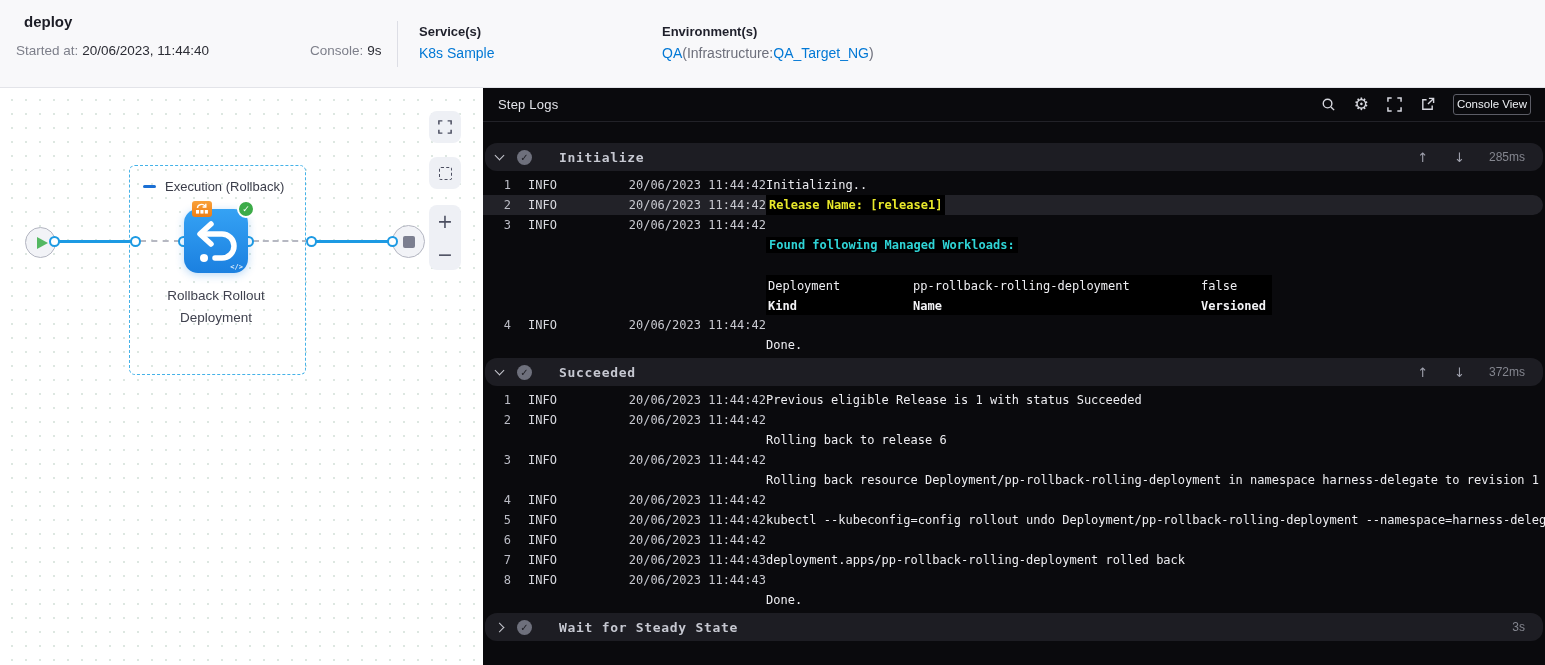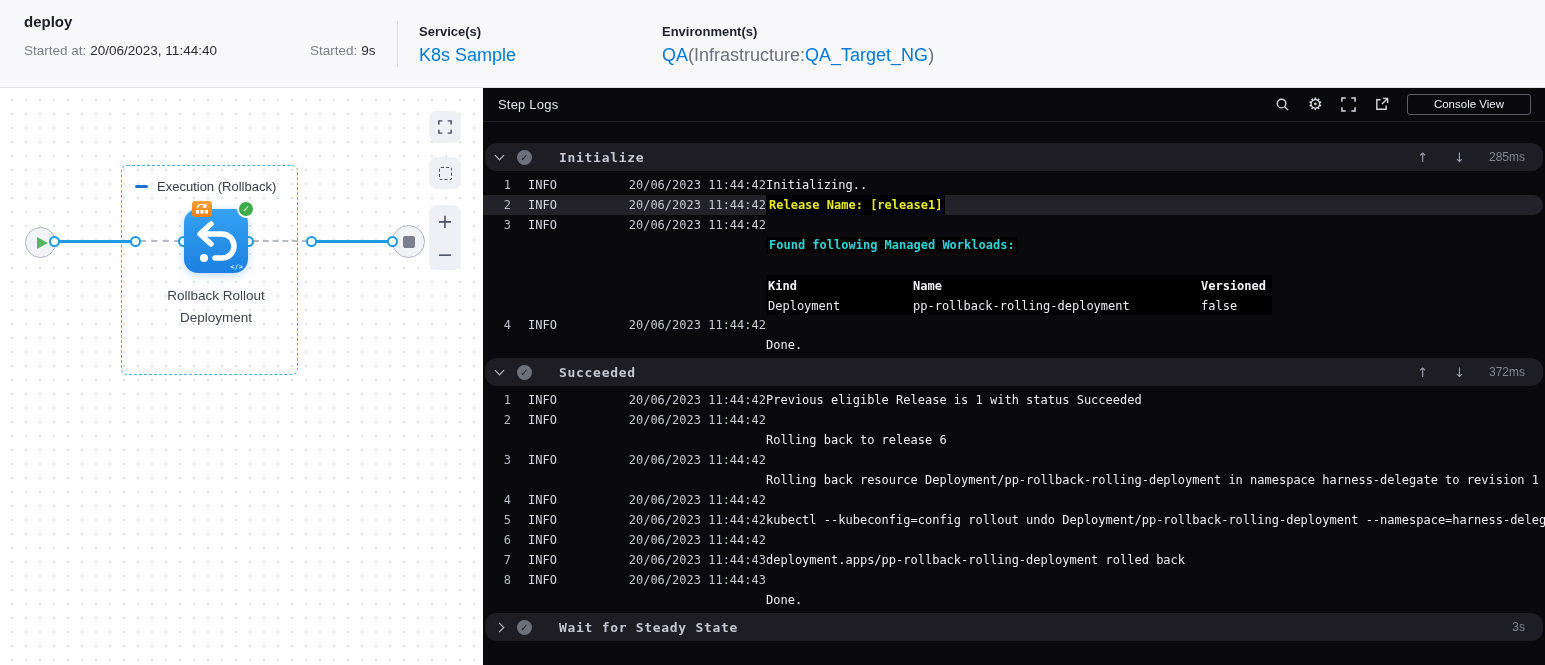--- a/index.html
+++ b/index.html
@@ -8,28 +8,28 @@
 
   
   .topbar { position:absolute; left:0; top:0; width:1545px; height:88px; background:#f8f8fa; border-bottom:1px solid #e3e4e9; }
   .tb-title { position:absolute; left:24px; top:13px; font-size:15px; font-weight:700; color:#1c1d26; }
   .tb-meta { position:absolute; top:43px; font-size:13.5px; white-space:nowrap; }
   .tb-label { color:#7d7f8a; }
   .tb-value { color:#2c2d35; margin-left:4px; }
   .tb-divider { position:absolute; left:397px; top:21px; width:1px; height:46px; background:#dddee5; }
   .tb-col { position:absolute; top:24px; }
   .tb-col .col-label { font-size:13px; font-weight:600; color:#1f202b; }
-  .tb-col .col-value { margin-top:6px; font-size:18px; }
+  .tb-col .col-value { margin-top:6px; font-size:14px; }
   .tb-link { color:#0278d5; cursor:pointer; }
   .tb-plain { color:#6d6f7b; }
 
   
   .canvas { position:absolute; left:0; top:88px; width:483px; height:577px; background-color:#fff;
     background-image:radial-gradient(circle,#dde7e1 1.2px, transparent 1.4px); background-size:14px 14px; background-position:5px 5px; }
-  .exec-box { position:absolute; left:121px; top:77px; width:177px; height:210px; border:1px dashed #45b2e8; border-radius:6px; }
+  .exec-box { position:absolute; left:129px; top:77px; width:177px; height:210px; border:1px dashed #45b2e8; border-radius:6px; }
   .exec-label { position:absolute; left:13px; top:13px; display:flex; align-items:center; gap:9px; }
   .exec-dash { width:13px; height:3px; background:#1a6fd4; border-radius:2px; flex:none; }
   .exec-text { font-size:13px; color:#3a3c49; white-space:nowrap; }
   .edge-solid { position:absolute; top:152px; height:3px; background:#1d9ae3; border-radius:2px; }
   .edge-dashed { position:absolute; top:152px; height:0; border-top:2px dashed #b6b8c2; }
   .ring { position:absolute; top:148px; width:11px; height:11px; border-radius:50%; background:#fff; border:2.5px solid #1d9ae3; }
   .node-start { position:absolute; left:25px; top:139px; width:31px; height:31px; border-radius:50%; background:#f2f3f7; border:1px solid #b3b5c1; }
   .play-tri { position:absolute; left:11px; top:8.5px; width:0; height:0; border-left:11px solid #54b862; border-top:6.5px solid transparent; border-bottom:6.5px solid transparent; }
   .node-end { position:absolute; left:392px; top:137px; width:33px; height:33px; border-radius:50%; background:#f2f3f7; border:1px solid #b3b5c1; }
   .stop-sq { position:absolute; left:10px; top:10px; width:12px; height:12px; background:#7c7f90; border-radius:2px; }
@@ -44,21 +44,21 @@
   .zoom-cell { flex:1; display:flex; align-items:center; justify-content:center; font-size:19px; color:#4b4e60; cursor:pointer; font-family:"DejaVu Sans",sans-serif; }
   .marquee-sq { width:13px; height:13px; border:1.5px dashed #4b4e60; border-radius:2px; }
 
   
   .logpanel { position:absolute; left:483px; top:88px; width:1062px; height:577px; background:#0a0a0d; }
   .loghead { display:flex; align-items:center; height:34px; padding:0 14px 0 15px; border-bottom:1px solid #222228; }
   .lh-title { font-size:13px; color:#e3e4ea; letter-spacing:.2px; }
   .lh-icons { display:flex; align-items:center; gap:18px; margin-left:auto; }
   .lh-icons svg { display:block; cursor:pointer; }
   .gear-glyph { font-family:"DejaVu Sans",sans-serif; font-size:17px; color:#d6d7de; line-height:1; cursor:pointer; }
-  .consoleview-btn { height:21px; padding:0 26px; border:1px solid #5c5d66; border-radius:3px; background:transparent; color:#eef0f4; font-size:11.5px; line-height:19px; cursor:pointer; font-family:"Liberation Sans",sans-serif; }
+  .consoleview-btn { height:21px; padding:0 3px; border:1px solid #5c5d66; border-radius:3px; background:transparent; color:#eef0f4; font-size:11.5px; line-height:19px; cursor:pointer; font-family:"Liberation Sans",sans-serif; }
   .logbody { padding-top:21px; }
   .sec-head { display:flex; align-items:center; height:28px; margin:0 2px; background:#1d1d23; border-radius:12px; padding:0 18px 0 8px; cursor:pointer; }
   .chev { width:7px; height:7px; border-right:1.7px solid #c7c8d0; border-bottom:1.7px solid #c7c8d0; flex:none; margin-left:3px; }
   .chev.down { transform:rotate(45deg); margin-top:-3px; }
   .chev.right { transform:rotate(-45deg); }
   .check-badge { width:15px; height:15px; border-radius:50%; background:#6e707c; color:#1d1d23; font:bold 10px/15px "DejaVu Sans",sans-serif; text-align:center; margin-left:14px; flex:none; }
   .sec-title { margin-left:27px; font:bold 13px "DejaVu Sans Mono",monospace; letter-spacing:.7px; color:#c6c8d1; white-space:nowrap; }
   .sec-spacer { flex:1; }
   .sec-arrow { color:#9fa1ad; font-size:13px; margin-left:26px; font-family:"DejaVu Sans",sans-serif; cursor:pointer; }
   .sec-dur { margin-left:18px; min-width:42px; text-align:right; color:#84868f; font-size:12px; }
@@ -75,25 +75,25 @@
   .tbl-head { font-weight:bold; color:#f3f3f6; }
   .tc1 { width:145px; flex:none; } .tc2 { width:288px; flex:none; } .tc3 { flex:1; }
 </style>
 </head>
 <body>
 
 <div class="page">
 
   <div class="topbar">
     <div class="tb-title">deploy</div>
-    <div class="tb-meta" style="left:24px">
+    <div class="tb-meta" style="left:16px">
       <span class="tb-label">Started at:</span><span class="tb-value">20/06/2023, 11:44:40</span>
     </div>
     <div class="tb-meta" style="left:310px">
-      <span class="tb-label">Started:</span><span class="tb-value">9s</span>
+      <span class="tb-label">Console:</span><span class="tb-value">9s</span>
     </div>
     <div class="tb-divider"></div>
     <div class="tb-col" style="left:419px">
       <div class="col-label">Service(s)</div>
       <div class="col-value"><span class="tb-link">K8s Sample</span></div>
     </div>
     <div class="tb-col" style="left:662px">
       <div class="col-label">Environment(s)</div>
       <div class="col-value">
         <span class="tb-link">QA</span><span class="tb-plain">(Infrastructure:</span><span class="tb-link">QA_Target_NG</span><span class="tb-plain">)</span>
@@ -221,27 +221,27 @@
           <div class="log-row">
             <span class="col-num"></span>
             <span class="col-level"></span>
             <span class="col-ts"></span>
             <span class="col-msg"></span>
           </div>
           <div class="log-row">
             <span class="col-num"></span>
             <span class="col-level"></span>
             <span class="col-ts"></span>
+            <span class="col-msg"><span class="tbl"><span class="tc1">Deployment</span><span class="tc2">pp-rollback-rolling-deployment</span><span class="tc3">false</span></span></span>
+          </div>
+          <div class="log-row">
+            <span class="col-num"></span>
+            <span class="col-level"></span>
+            <span class="col-ts"></span>
             <span class="col-msg"><span class="tbl tbl-head"><span class="tc1">Kind</span><span class="tc2">Name</span><span class="tc3">Versioned</span></span></span>
-          </div>
-          <div class="log-row">
-            <span class="col-num"></span>
-            <span class="col-level"></span>
-            <span class="col-ts"></span>
-            <span class="col-msg"><span class="tbl"><span class="tc1">Deployment</span><span class="tc2">pp-rollback-rolling-deployment</span><span class="tc3">false</span></span></span>
           </div>
           <div class="log-row">
             <span class="col-num">4</span>
             <span class="col-level">INFO</span>
             <span class="col-ts">20/06/2023 11:44:42</span>
             <span class="col-msg"></span>
           </div>
           <div class="log-row">
             <span class="col-num"></span>
             <span class="col-level"></span>

